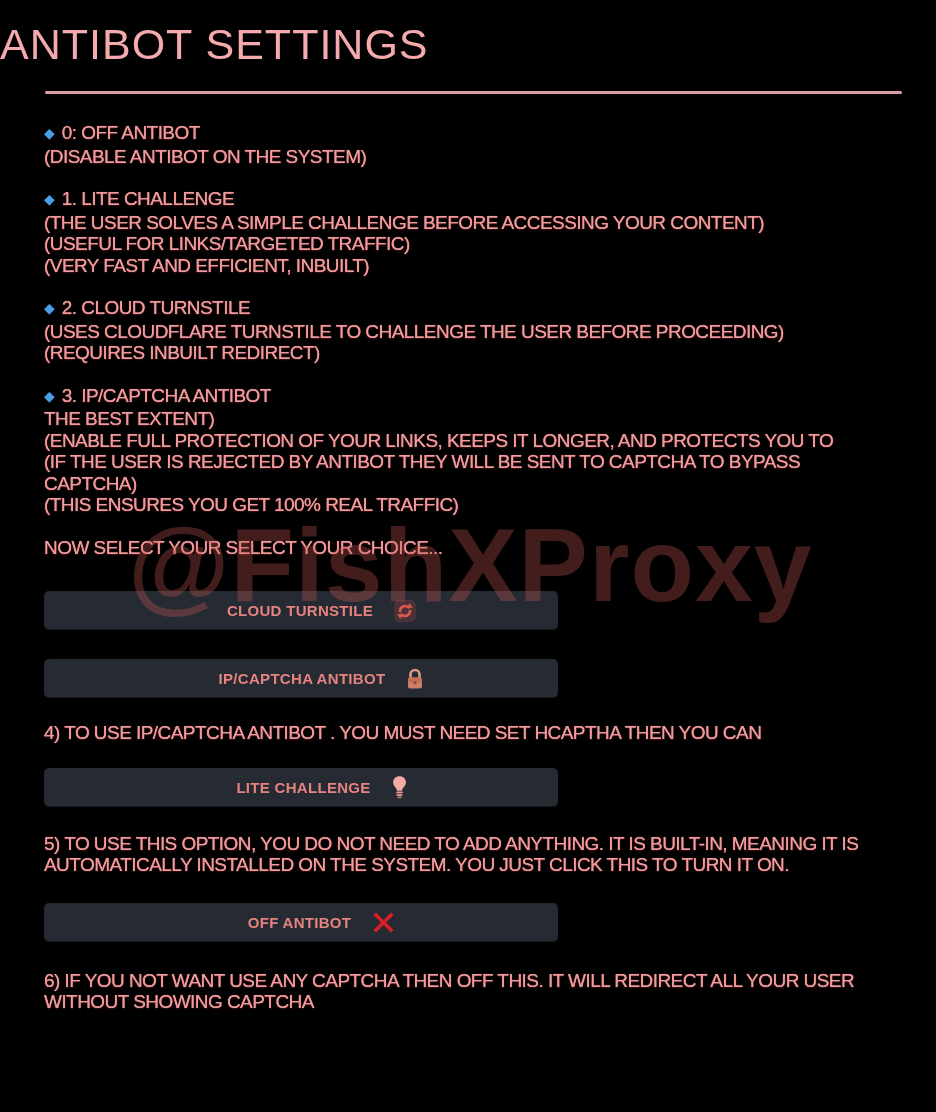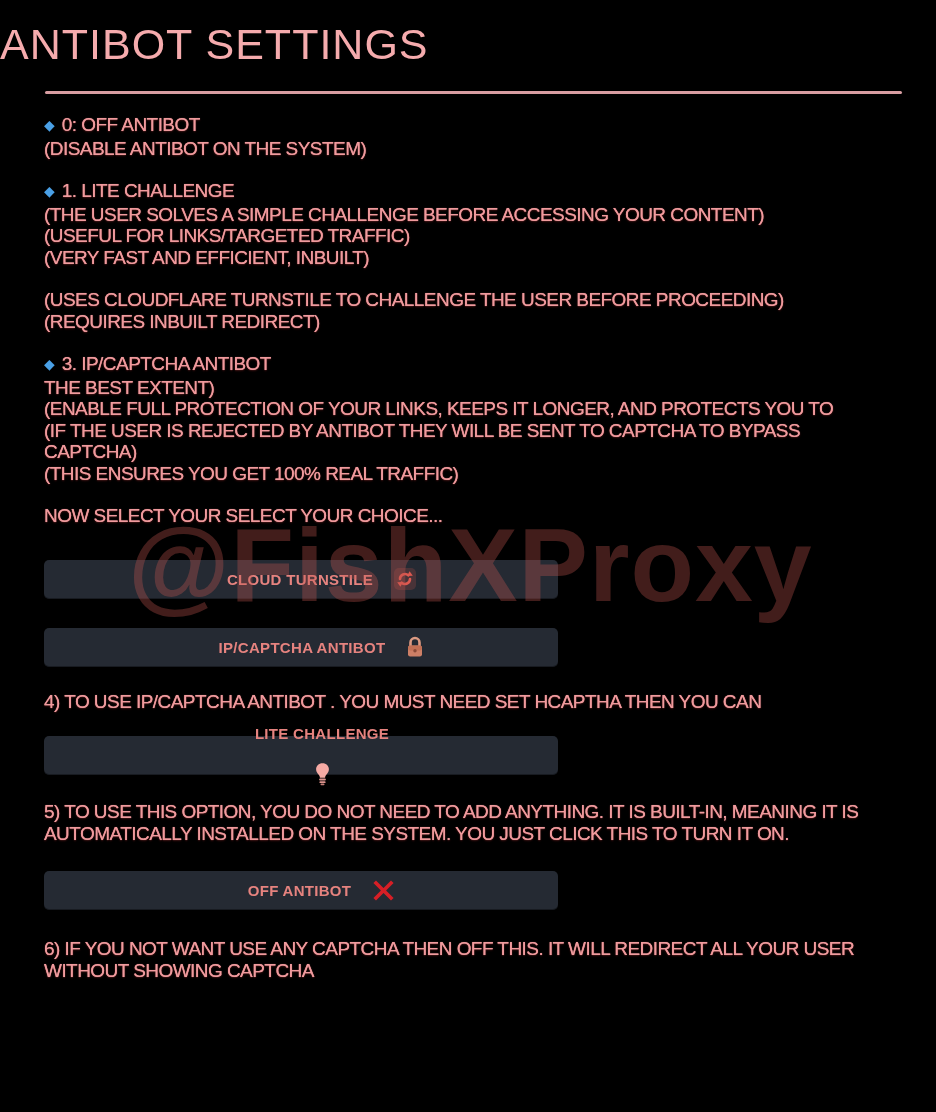--- a/index.html
+++ b/index.html
@@ -18,21 +18,21 @@
     letter-spacing: 1px;
     line-height: 49px;
   }
   .divider {
     height: 3px;
     background: #d79da1;
     margin: 22px 34px 0 45px;
     border-radius: 2px;
   }
   .content {
-    padding: 20px 20px 0 44px;
+    padding: 28px 20px 0 44px;
     color: #f09a9d;
     font-size: 19px;
     line-height: 21.5px;
     letter-spacing: -0.55px;
     text-shadow: 0 0 0.7px rgba(240,154,156,0.95), 0 1px 2px rgba(205,45,45,0.30);
   }
   .sec { margin-bottom: 21px; }
   .line { white-space: nowrap; }
   .diamond {
     color: #4aa0e6;
@@ -60,21 +60,21 @@
     font-weight: 700;
     font-size: 15px;
     letter-spacing: 0.3px;
     cursor: pointer;
     box-shadow: 0 2px 3px rgba(0,0,0,0.55), inset 0 -1px 0 rgba(0,0,0,0.35);
     padding-left: 48px;
   }
   .btn svg { flex: 0 0 auto; display: block; }
   #btn-cloud-turnstile { margin-top: 33px; }
   #btn-ip-captcha      { margin-top: 29px; }
-  #btn-lite-challenge  { margin-top: 24px; flex-direction: column; }
+  #btn-lite-challenge  { margin-top: 24px; }
   #btn-off-antibot     { margin-top: 27px; }
   .note { margin-top: 24px; color: #f09a9d; font-size: 19px; line-height: 21.5px;
           letter-spacing: -0.55px; margin-left: 44px;
           text-shadow: 0 0 0.7px rgba(240,154,156,0.95), 0 1px 2px rgba(205,45,45,0.30); }
   #note-5 { margin-top: 26px; }
   #note-6 { margin-top: 28px; }
   .watermark {
     position: absolute;
     left: 128px; top: 506px;
     font-size: 104px;
@@ -106,20 +106,23 @@
     <div class="sec">
       <div class="line">
         <span class="diamond">◆</span><span>1. LITE CHALLENGE</span>
       </div>
       <div class="line">(THE USER SOLVES A SIMPLE CHALLENGE BEFORE ACCESSING YOUR CONTENT)</div>
       <div class="line">(USEFUL FOR LINKS/TARGETED TRAFFIC)</div>
       <div class="line">(VERY FAST AND EFFICIENT, INBUILT)</div>
     </div>
 
     <div class="sec">
+      <div class="line">
+        <span class="diamond">◆</span><span>2. CLOUD TURNSTILE</span>
+      </div>
       <div class="line">(USES CLOUDFLARE TURNSTILE TO CHALLENGE THE USER BEFORE PROCEEDING)</div>
       <div class="line">(REQUIRES INBUILT REDIRECT)</div>
     </div>
 
     <div class="sec">
       <div class="line">
         <span class="diamond">◆</span><span>3. IP/CAPTCHA ANTIBOT</span>
       </div>
       <div class="line">THE BEST EXTENT)</div>
       <div class="line">(ENABLE FULL PROTECTION OF YOUR LINKS, KEEPS IT LONGER, AND PROTECTS YOU TO</div>

